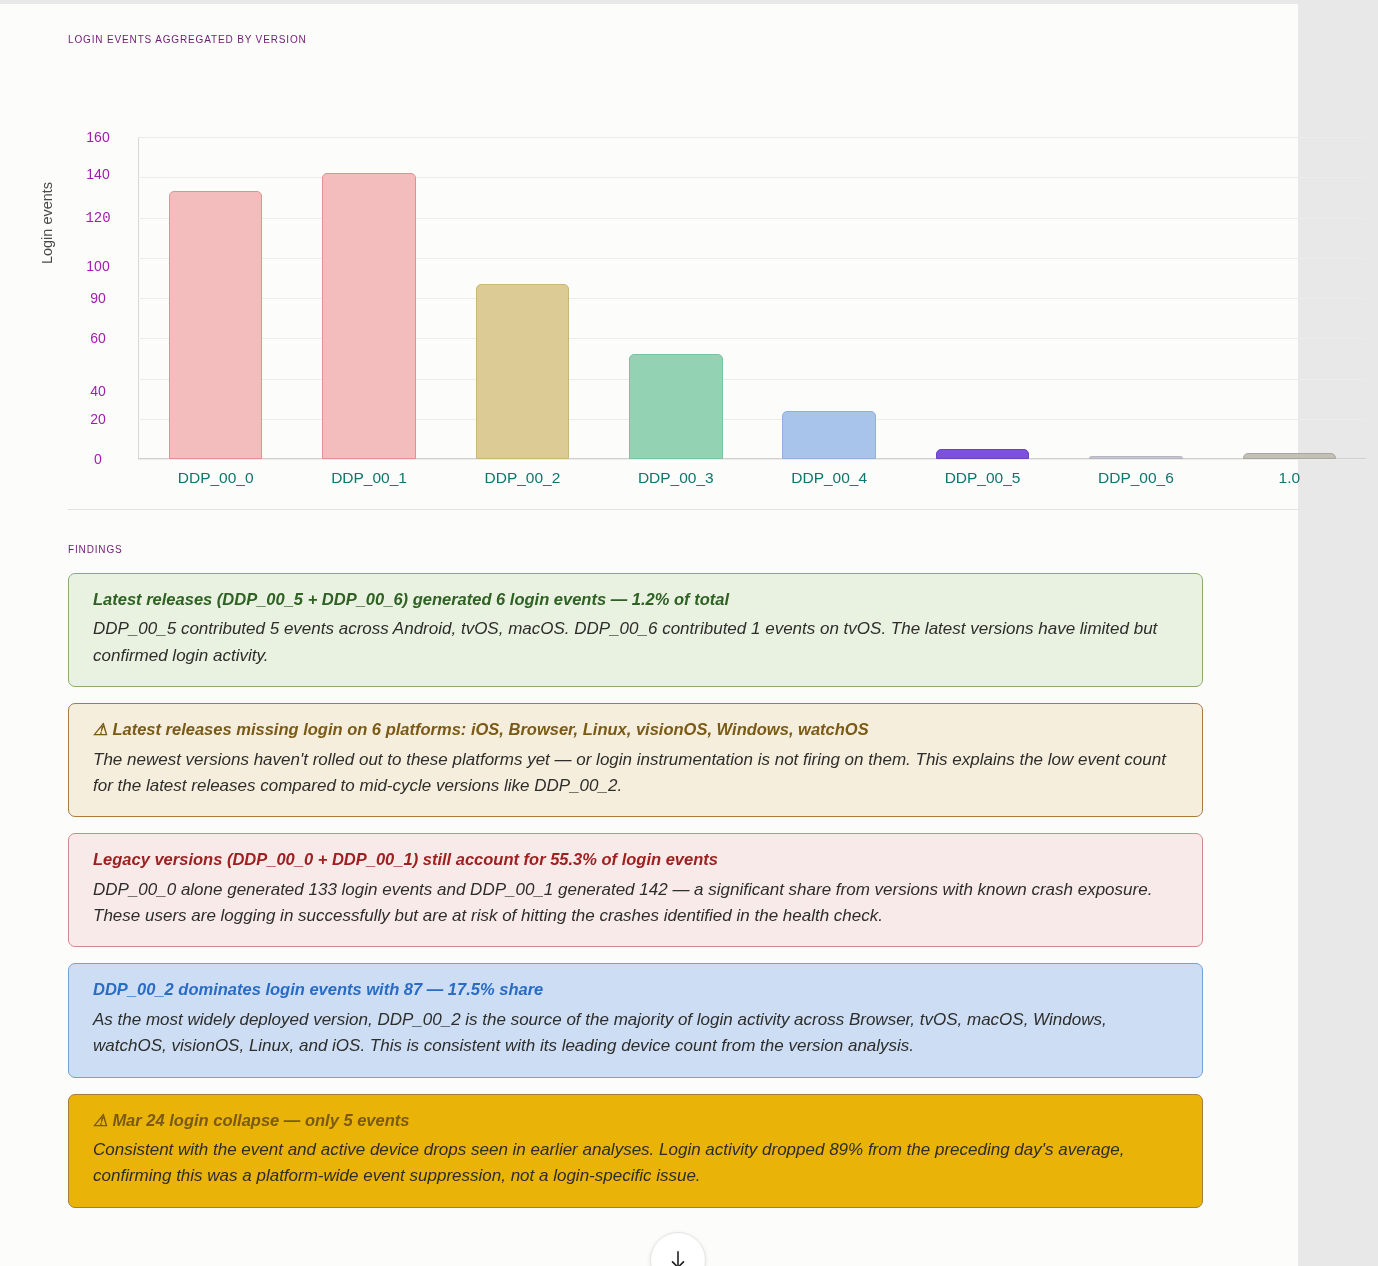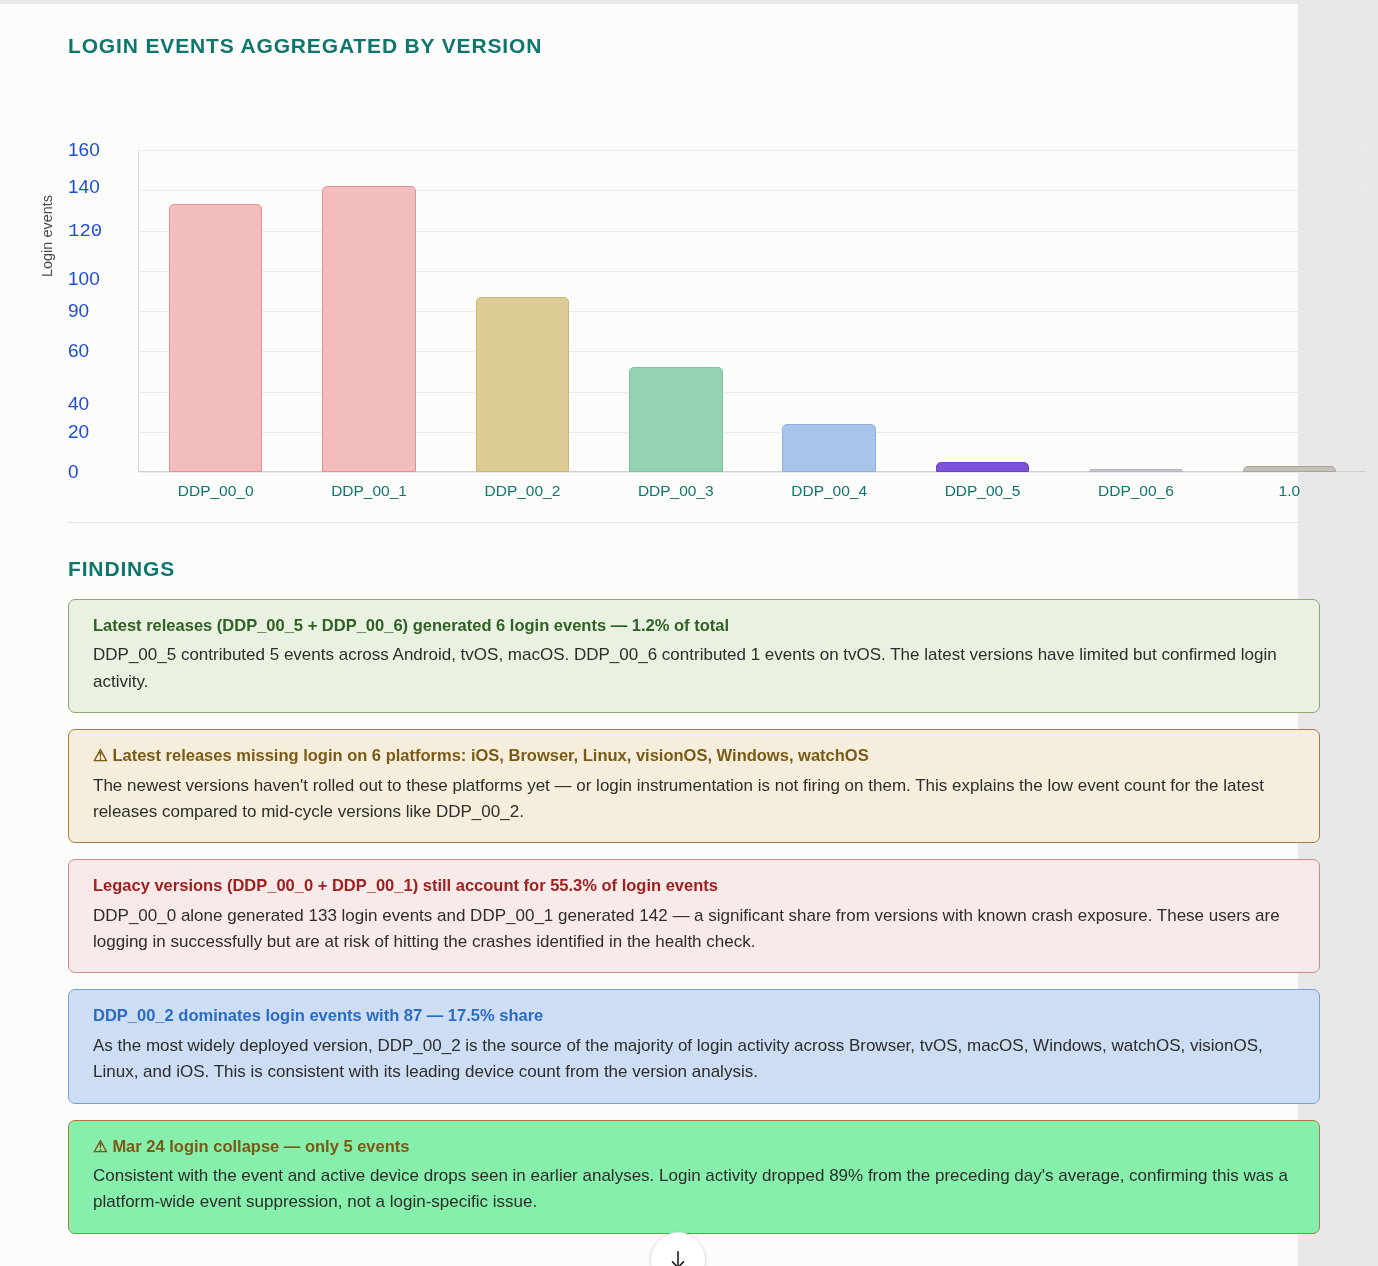--- a/index.html
+++ b/index.html
@@ -18,24 +18,24 @@
   .sheet {
     position: absolute;
     left: 0; top: 4px;
     width: 1298px;
     min-height: 1262px;
     background: #fcfcfa;
   }
   .inner { padding: 30px 0 0 68px; width: 1232px; }
 
   .section-title {
-    font-size: 21px;
+    font-size: 10px;
     letter-spacing: 0.85px;
-    color: #0f766e;
-    font-weight: 700;
+    color: #701a75;
+    font-weight: 400;
     text-transform: uppercase;
     margin: 0 0 18px 0;
   }
 
   
   .chart-wrap { position: relative; width: 1232px; height: 398px; }
   .ylabel {
     position: absolute;
     left: -62px;
     top: 152px;
@@ -65,23 +65,23 @@
   .axis-x-line {
     position: absolute;
     left: 0; bottom: 0;
     width: 1228px; height: 1px;
     background: #d0d0ce;
   }
   .ytick {
     position: absolute;
     right: 1238px;
     width: 60px;
-    text-align: left;
-    font-size: 19px;
-    color: #1d4ed8;
+    text-align: center;
+    font-size: 14px;
+    color: #a21caf;
     transform: translateY(-50%);
   }
   .bars {
     position: absolute;
     left: 1px; top: 0;
     width: 1227px; height: 322px;
     display: flex;
     align-items: flex-end;
   }
   .bar-slot {
@@ -107,21 +107,21 @@
     color: #0f766e;
   }
 
   .divider {
     width: 1232px; height: 1px;
     background: #e2e2e0;
     margin: 48px 0 34px 0;
   }
 
   
-  .findings { width: 1252px; }
+  .findings { width: 1135px; font-style: italic; }
   .finding {
     border-radius: 7px;
     border-width: 1px;
     border-style: solid;
     padding: 15px 22px 17px 24px;
     margin-bottom: 16px;
   }
   .f-title {
     font-size: 16.5px;
     font-weight: bold;
@@ -236,21 +236,21 @@
             <div class="f-body">The newest versions haven't rolled out to these platforms yet — or login instrumentation is not firing on them. This explains the low event count for the latest releases compared to mid-cycle versions like DDP_00_2.</div>
           </div>
           <div class="finding" style="background: rgb(249, 234, 234); border-color: rgb(204, 139, 139);">
             <div class="f-title" style="color: rgb(158, 32, 32);">Legacy versions (DDP_00_0 + DDP_00_1) still account for 55.3% of login events</div>
             <div class="f-body">DDP_00_0 alone generated 133 login events and DDP_00_1 generated 142 — a significant share from versions with known crash exposure. These users are logging in successfully but are at risk of hitting the crashes identified in the health check.</div>
           </div>
           <div class="finding" style="background: rgb(204, 221, 244); border-color: rgb(122, 160, 207);">
             <div class="f-title" style="color: rgb(42, 108, 196);">DDP_00_2 dominates login events with 87 — 17.5% share</div>
             <div class="f-body">As the most widely deployed version, DDP_00_2 is the source of the majority of login activity across Browser, tvOS, macOS, Windows, watchOS, visionOS, Linux, and iOS. This is consistent with its leading device count from the version analysis.</div>
           </div>
-          <div class="finding" style="background: #86efac; border-color: rgb(169, 123, 60);">
+          <div class="finding" style="background: #eab308; border-color: rgb(169, 123, 60);">
             <div class="f-title" style="color: rgb(122, 90, 21);">⚠ Mar 24 login collapse — only 5 events</div>
             <div class="f-body">Consistent with the event and active device drops seen in earlier analyses. Login activity dropped 89% from the preceding day's average, confirming this was a platform-wide event suppression, not a login-specific issue.</div>
           </div>
         </div>
 
     </div>
   </div>
 
   <div class="scroll-btn">
     <svg width="22" height="22" viewBox="0 0 24 24" fill="none" stroke="#1a1a1a" stroke-width="1.7" stroke-linecap="round" stroke-linejoin="round">

